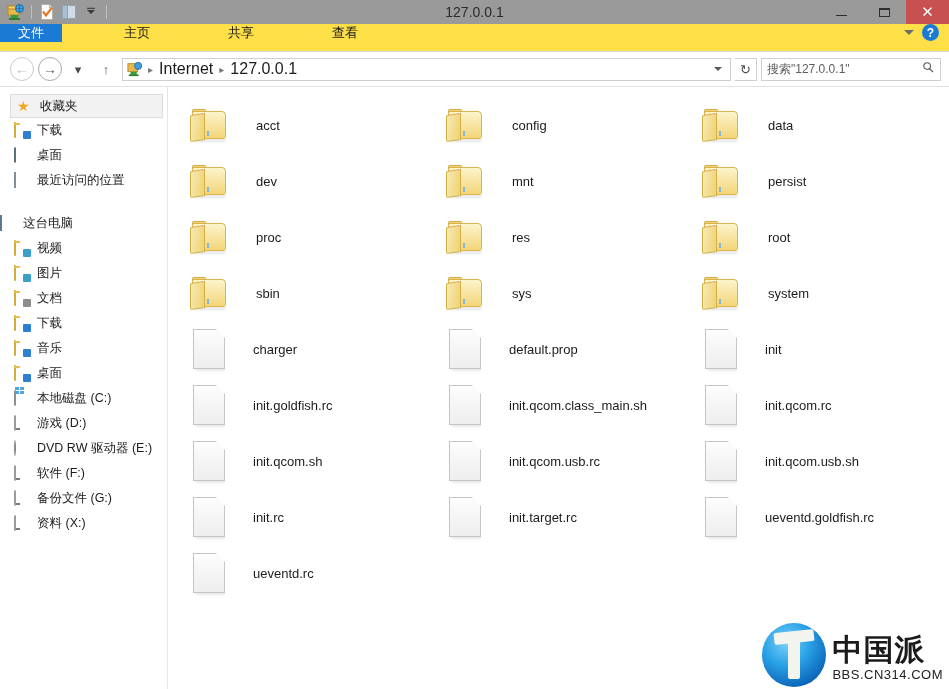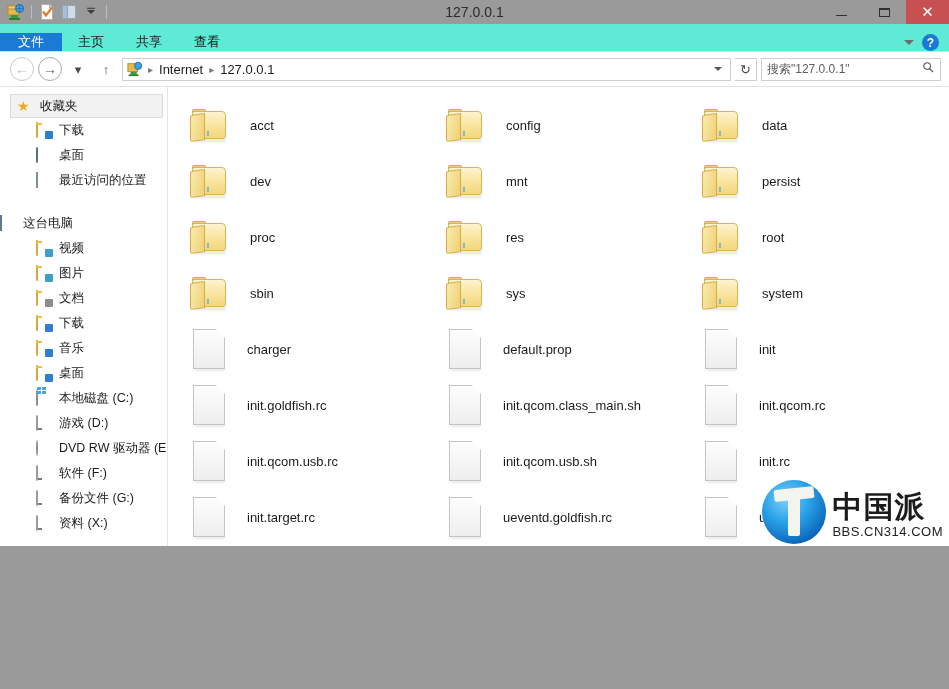--- a/index.html
+++ b/index.html
@@ -5,21 +5,21 @@
   * { box-sizing: border-box; margin: 0; padding: 0; }
   html, body {
     width: 949px; height: 689px;
     font-family: "Liberation Sans", sans-serif;
     background: #9a9a9a;
     overflow: hidden;
   }
   .window {
     position: absolute;
     left: 0; top: 0;
-    width: 949px; height: 546px;
+    width: 949px; height: 689px;
     background: #9a9a9a;
     display: flex; flex-direction: column;
   }
 
   
   .titlebar {
     height: 24px; flex: 0 0 24px;
     display: flex; align-items: center;
     position: relative;
     background: #9a9a9a;
@@ -40,24 +40,25 @@
     color: #ffffff;
   }
   .wbtn.close { background: #c75050; }
   .glyph-min { width: 11px; height: 1px; background: #2f2f2f; margin-top: 6px; }
   .glyph-max { width: 11px; height: 9px; border: 1px solid #2f2f2f; border-top-width: 2px; }
   .glyph-close { font-size: 15px; line-height: 1; color: #fff; font-family: "DejaVu Sans", sans-serif; }
 
   
   .ribbon {
     flex: 0 0 28px; height: 28px;
-    background: #5eead4;
-    display: flex; align-items: flex-end;
+    background: #fde047;
+    display: flex; align-items: flex-start;
     border-bottom: 1px solid #dcdcdc;
     position: relative;
+    gap: 46px;
   }
   .rtab {
     padding: 0 16px;
     display: flex; align-items: center;
     font-size: 13px; color: #1b1b1b;
   }
   .rtab.file {
     background: #1b7ad4; color: #ffffff;
     padding: 0 18px;
   }
@@ -88,21 +89,21 @@
   }
   .navbtn.circ { border: 1px solid #a9a9a9; color: #5d5d5d; }
   .navbtn.circ.dim { border-color: #c9c9c9; color: #bcbcbc; }
   .navbtn.plain { color: #4a4a4a; font-size: 13px; }
   .crumbbox {
     flex: 1 1 auto; height: 23px;
     border: 1px solid #cfcfcf; background: #fff;
     display: flex; align-items: center; padding: 0 4px; gap: 3px;
     min-width: 0;
   }
-  .crumb { font-size: 13px; color: #1b1b1b; padding: 0 3px; white-space: nowrap; }
+  .crumb { font-size: 16px; color: #1b1b1b; padding: 0 3px; white-space: nowrap; }
   .crumb-sep { color: #777; font-size: 10px; }
   .crumb-caret {
     margin-left: auto; width: 0; height: 0;
     border-left: 4px solid transparent; border-right: 4px solid transparent;
     border-top: 4px solid #5a5a5a; margin-right: 4px;
   }
   .refresh { width: 22px; height: 23px; border: 1px solid #cfcfcf; border-left: none;
              display: flex; align-items: center; justify-content: center; font-size: 13px; color: #4d4d4d; background: #fff; }
   .searchbox {
     width: 180px; height: 23px; border: 1px solid #cfcfcf; background: #fff;
@@ -125,21 +126,21 @@
     border-right: 1px solid #e6e6e6;
     padding-top: 7px;
     overflow: hidden;
     position: relative;
   }
   .navrow {
     height: 25px; display: flex; align-items: center;
     font-size: 12.5px; color: #1b1b1b; white-space: nowrap;
   }
   .navrow.root { }
-  .navrow.child { padding-left: 36px; }
+  .navrow.child { padding-left: 14px; }
   .navrow.sel {
     background: #f2f2f2; border: 1px solid #dcdcdc;
     margin: 0 4px 0 10px; padding-left: 6px; height: 24px;
   }
   .navrow .ic { width: 17px; height: 16px; margin-right: 6px; flex: 0 0 17px; position: relative; }
   .navgap { height: 18px; }
 
   
   .ic-star { color: #f0a81e; font-size: 14px; line-height: 16px; text-align: center; }
   .ic-folder {
@@ -214,21 +215,21 @@
     overflow: hidden;
   }
   .grid {
     position: absolute; left: 0; top: 0; right: 0; bottom: 0;
     padding: 10px 0 0 18px;
     display: grid;
     grid-template-columns: repeat(3, 256px);
     grid-auto-rows: 56px;
     align-content: start;
   }
-  .item { display: flex; align-items: center; gap: 22px; padding-left: 4px; }
+  .item { display: flex; align-items: center; gap: 28px; padding-left: 4px; }
   .item .label { font-size: 13px; color: #1b1b1b; white-space: nowrap; }
 
   .folder-ic {
     width: 38px; height: 32px; position: relative; flex: 0 0 38px;
   }
   .folder-ic .back {
     position: absolute; left: 2px; top: 2px;
     width: 34px; height: 28px;
     background: linear-gradient(#fdf3cd, #f3d778);
     border: 1px solid #d9b44e;
@@ -661,20 +662,28 @@
               <span class="foldtri"></span>
             </span>
             <span class="label">init.qcom.rc</span>
           </div>
           <div class="item">
             <span class="file-ic">
               <span class="shadow"></span>
               <span class="page"></span>
               <span class="foldtri"></span>
             </span>
+            <span class="label">init.qcom.sh</span>
+          </div>
+          <div class="item">
+            <span class="file-ic">
+              <span class="shadow"></span>
+              <span class="page"></span>
+              <span class="foldtri"></span>
+            </span>
             <span class="label">init.qcom.usb.rc</span>
           </div>
           <div class="item">
             <span class="file-ic">
               <span class="shadow"></span>
               <span class="page"></span>
               <span class="foldtri"></span>
             </span>
             <span class="label">init.qcom.usb.sh</span>
           </div>

